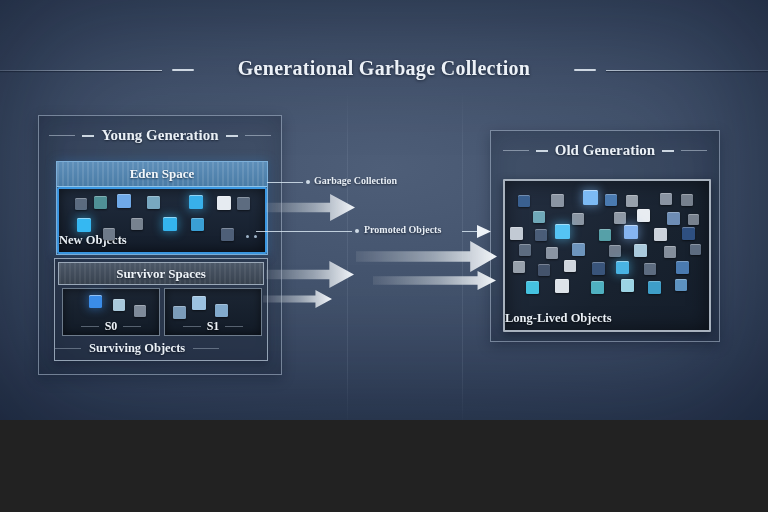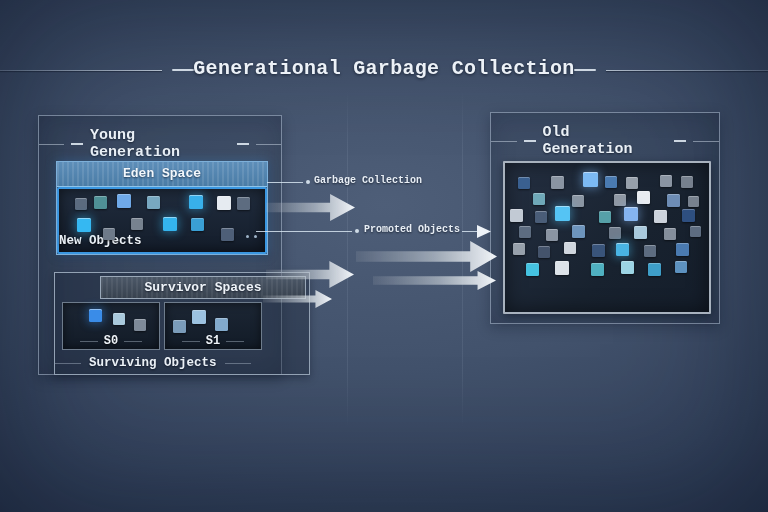--- a/index.html
+++ b/index.html
@@ -1,18 +1,18 @@
 <!DOCTYPE html>
 <html><head>
 <meta charset="utf-8">
 <style>
   html,body{margin:0;padding:0;background:#222;}
   .stage{
-    position:relative;width:768px;height:512px;overflow:hidden;
-    font-family:Liberation Mono, monospace;
+    position:relative;width:768px;height:420px;overflow:hidden;
+    font-family:Liberation Serif, serif;
     background:
       radial-gradient(95% 80% at 50% 40%, #4e5e78 0%, #42526c 40%, #34435d 72%, #27354e 100%);
     box-shadow: inset 0 0 140px rgba(5,12,26,.45);
   }
   .seam{position:absolute;width:1px;background:linear-gradient(180deg,rgba(190,205,225,0) 0%,rgba(190,205,225,.10) 18%,rgba(190,205,225,.10) 82%,rgba(190,205,225,0) 100%);}
   
   .page-title{
     position:absolute;left:0;right:0;top:57px;margin:0;text-align:center;
     font-size:20px;font-weight:bold;letter-spacing:.3px;color:#ecf1f7;
     text-shadow:0 1px 3px rgba(5,12,24,.65);
@@ -46,24 +46,23 @@
     border-bottom:1px solid #8ec4ea;
   }
   .eden-panel{
     position:absolute;left:0;right:0;top:25px;bottom:0;
     border:2px solid #3a96e0;border-radius:2px;
     background:linear-gradient(180deg,#202c3d 0%,#141d2b 100%);
     box-shadow:inset 0 0 14px rgba(0,0,0,.6);
   }
   
   .survivor{
-    position:absolute;left:15px;top:156px;width:212px;height:101px;
+    position:absolute;left:15px;top:142px;width:212px;height:101px;
     border:1px solid #93a2b4;background:rgba(28,38,54,.4);
     box-shadow:0 3px 8px rgba(8,15,28,.35);
-    padding-left:42px;
   }
   .surv-header{
     margin:3px;height:21px;line-height:21px;text-align:center;font-size:13px;font-weight:bold;color:#eef3f8;
     text-shadow:0 1px 2px rgba(5,12,24,.7);
     background:
       repeating-linear-gradient(90deg,rgba(255,255,255,.06) 0 2px,rgba(255,255,255,0) 2px 5px),
       linear-gradient(180deg,#4c5868 0%,#38424f 100%);
     border:1px solid #9aa8b8;
   }
   .s-box{
@@ -185,29 +184,30 @@
           <div class="sq" style="left: 50px; top: 15px; width: 13px; height: 13px; background: rgb(130, 170, 204);"></div>
         </div>
       <div class="surv-caption-row">
         <span class="s-rule wide"></span>
         <span>Surviving Objects</span>
         <span class="s-rule wide"></span>
       </div>
     </div>
   </div>
 
-  <div class="gen-box" style="left:490px;top:112px;width:228px;height:210px">
+  <div class="gen-box" style="left:490px;top:130px;width:228px;height:210px">
     <div class="gen-title">
       <span class="rule"></span>
       <span class="dash"></span>
       <span>Old Generation</span>
       <span class="dash"></span>
       <span class="rule"></span>
     </div>
     <div class="old-panel">
+      <div class="panel-caption">Long-Lived Objects</div>
     <div class="sq" style="left: 13px; top: 14px; width: 12px; height: 12px; background: rgb(58, 96, 144);"></div>
         <div class="sq" style="left: 46px; top: 13px; width: 13px; height: 13px; background: rgb(138, 148, 162);"></div>
         <div class="sq" style="left: 78px; top: 9px; width: 15px; height: 15px; background: rgb(124, 186, 244); box-shadow: rgba(124, 186, 244, 0.4) 0px 0px 9px 2px, rgba(255, 255, 255, 0.45) 0px 1px 0px inset;"></div>
         <div class="sq" style="left: 100px; top: 13px; width: 12px; height: 12px; background: rgb(74, 122, 176);"></div>
         <div class="sq" style="left: 121px; top: 14px; width: 12px; height: 12px; background: rgb(151, 160, 171);"></div>
         <div class="sq" style="left: 155px; top: 12px; width: 12px; height: 12px; background: rgb(138, 148, 162);"></div>
         <div class="sq" style="left: 176px; top: 13px; width: 12px; height: 12px; background: rgb(118, 128, 141);"></div>
         <div class="sq" style="left: 28px; top: 30px; width: 12px; height: 12px; background: rgb(111, 168, 184);"></div>
         <div class="sq" style="left: 67px; top: 32px; width: 12px; height: 12px; background: rgb(138, 149, 162);"></div>
         <div class="sq" style="left: 109px; top: 31px; width: 12px; height: 12px; background: rgb(143, 152, 164);"></div>

